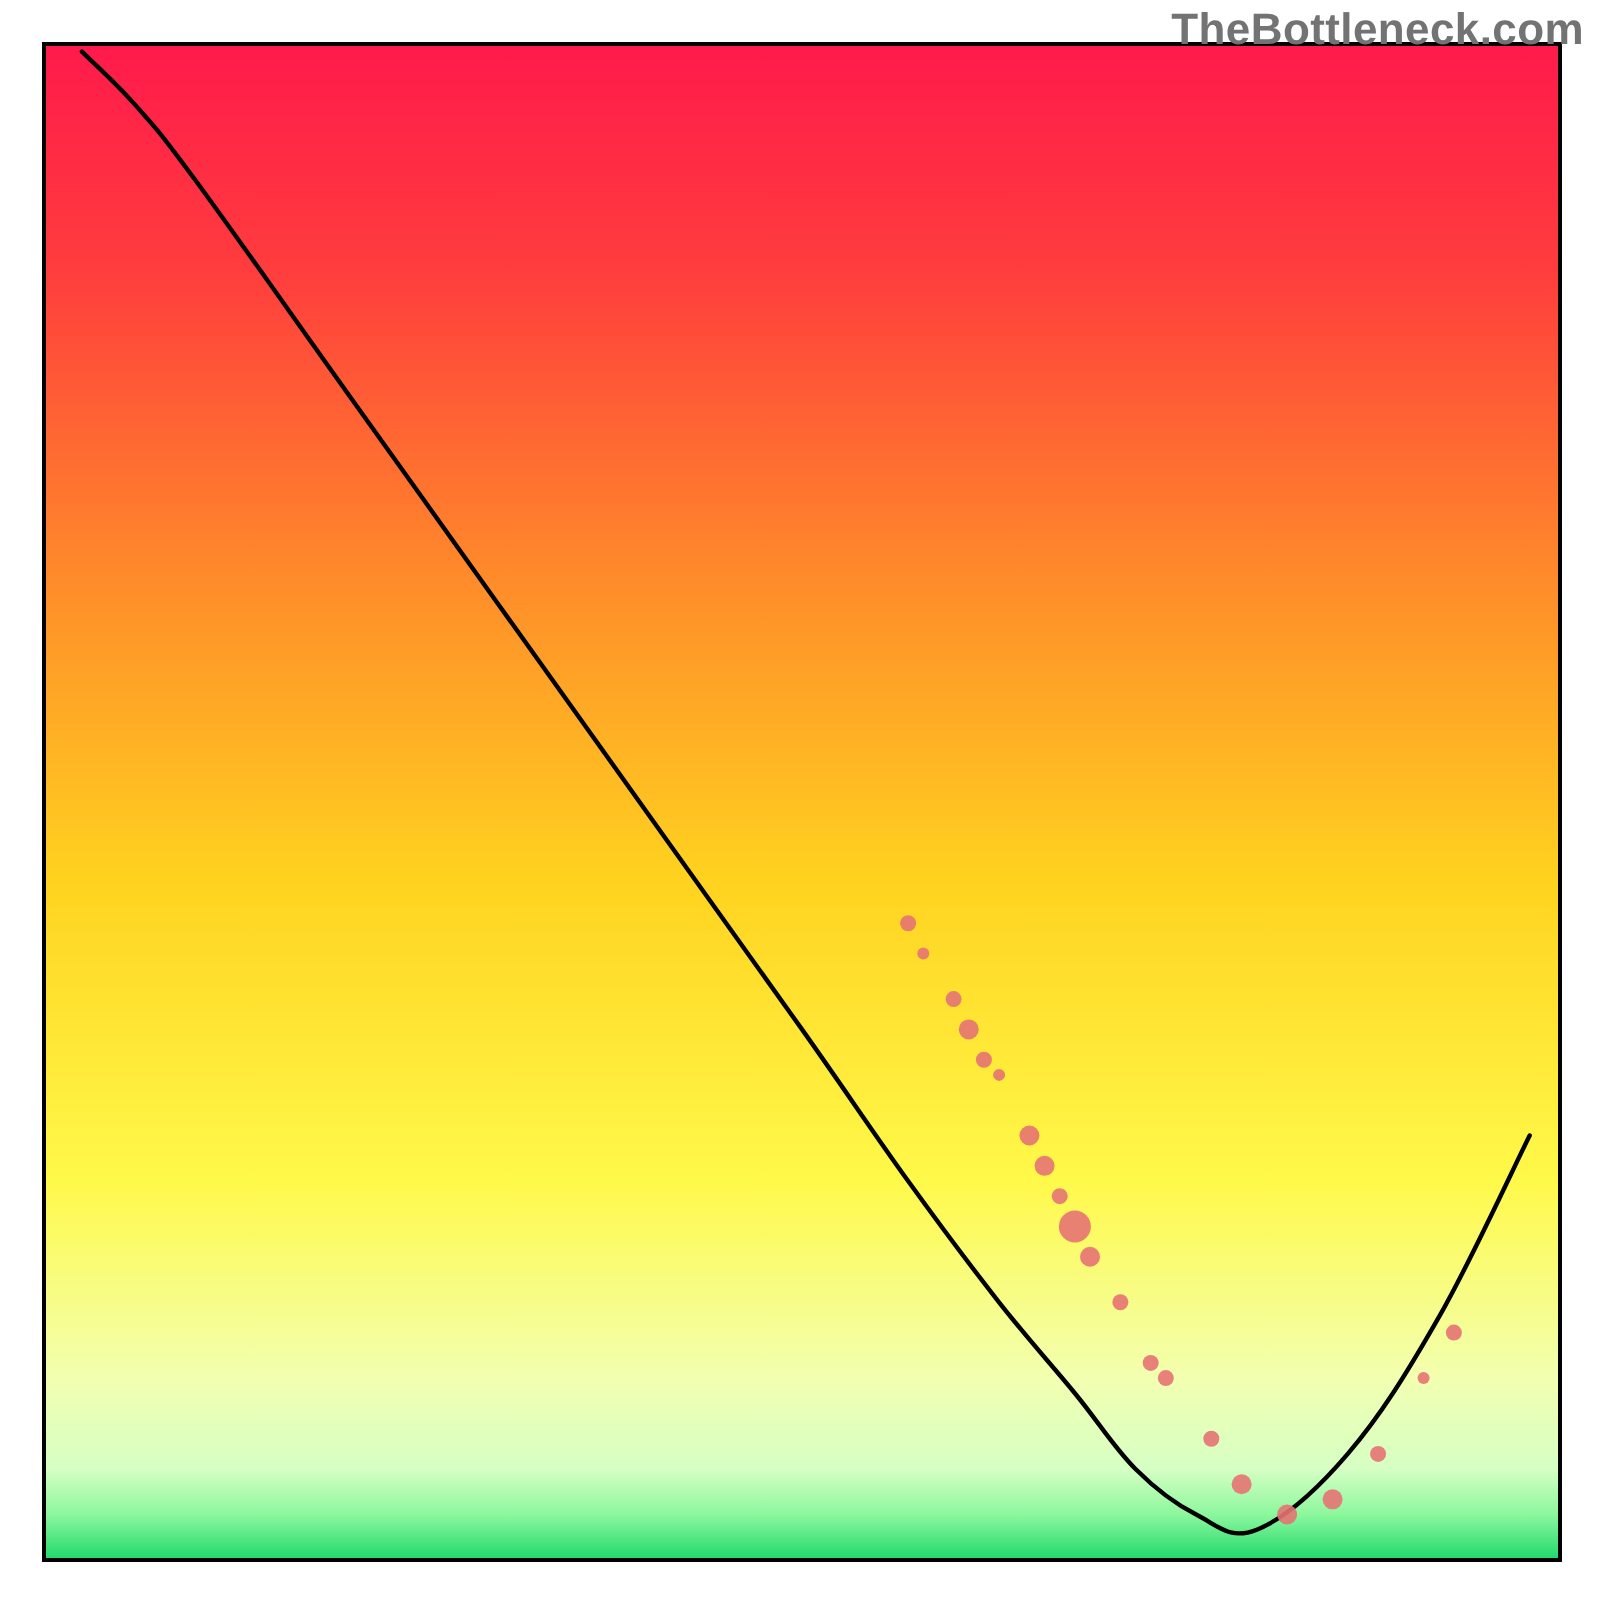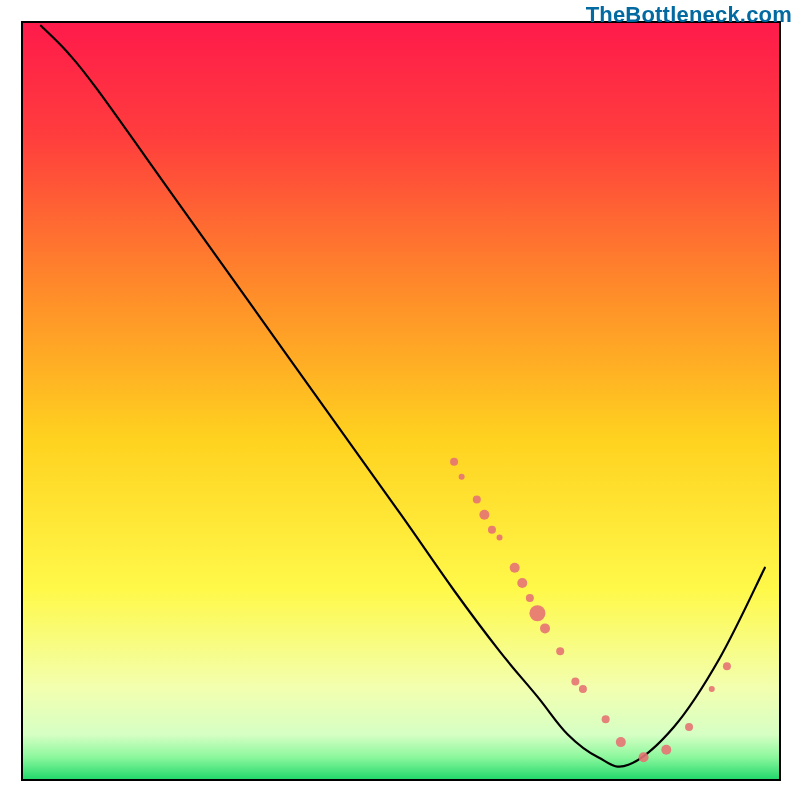--- a/index.html
+++ b/index.html
@@ -15,21 +15,21 @@
     width: 800px;
     height: 800px;
   }
   #watermark {
     position: absolute;
     top: 2px;
     right: 8px;
     font-family: Arial, Helvetica, sans-serif;
     font-size: 22px;
     font-weight: 600;
-    color: #0369a1;
+    color: #737373;
     letter-spacing: 0.2px;
     user-select: none;
   }
   svg { display: block; }
 </style>
 </head>
 <body>
 
 <div id="stage">
   <div id="watermark">TheBottleneck.com</div>

